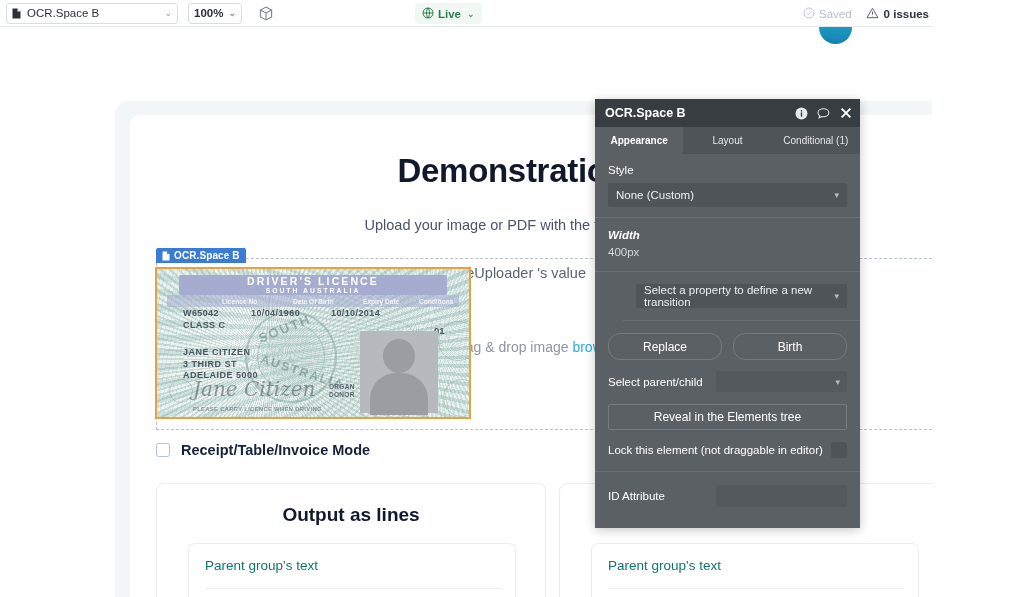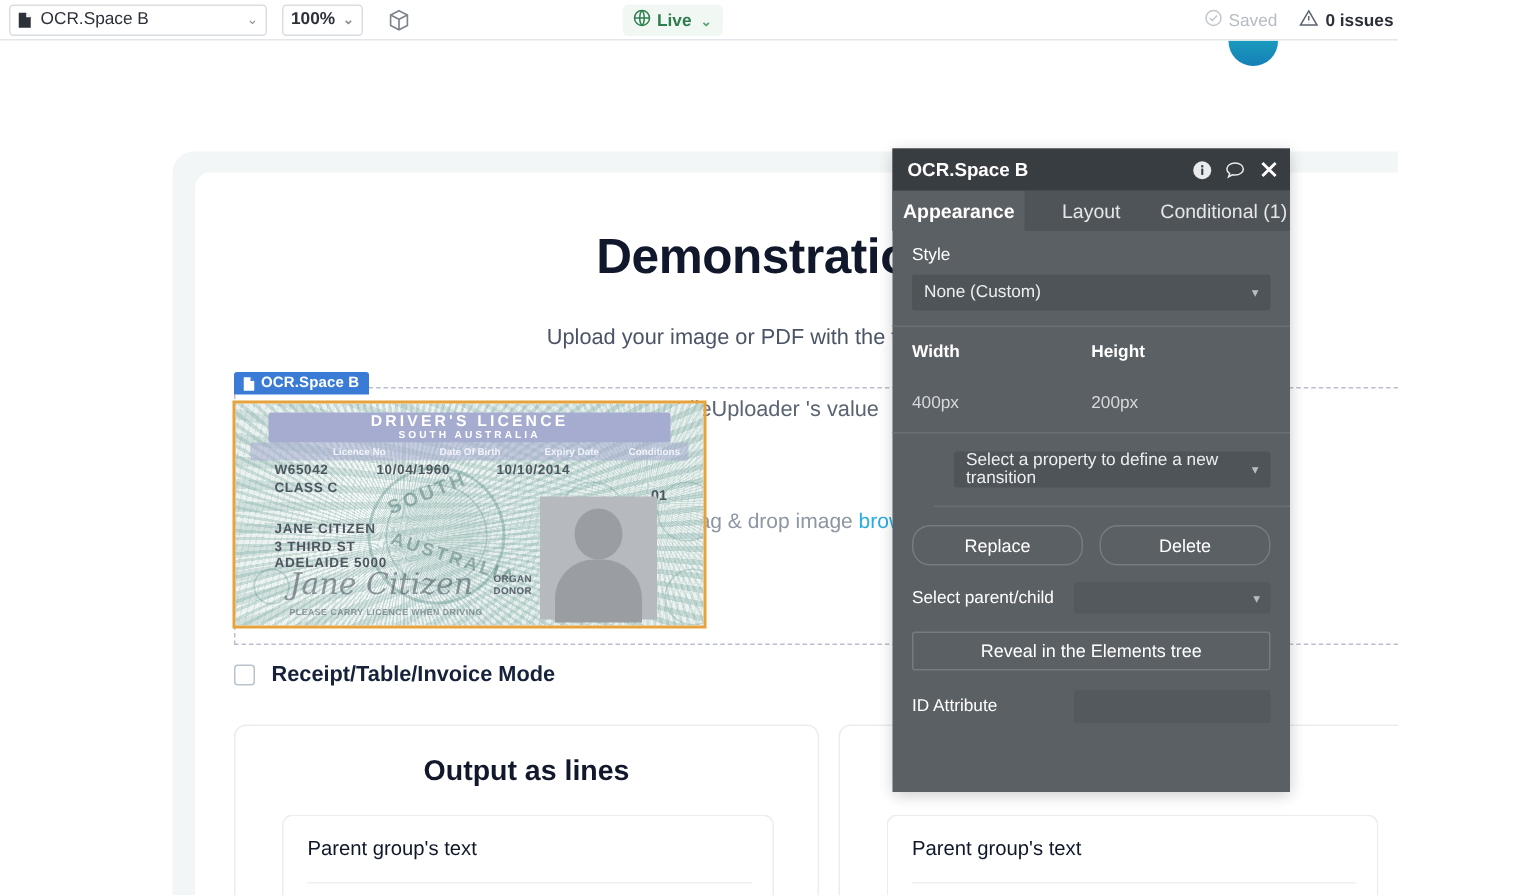--- a/index.html
+++ b/index.html
@@ -179,49 +179,49 @@
     position:absolute; top:456px; height:141px;
     background:#fff; border:1px solid #e9edf2; border-radius:8px;
   }
   .ocard.left { left:156px; width:390px; }
   .ocard.right { left:559px; width:390px; }
   .ocard-title { position:absolute; top:20px; left:0; width:100%; text-align:center; font-size:19px; font-weight:800; color:#12182b;}
   .oinner {
     position:absolute; left:31px; top:59px; width:328px; height:90px;
     border:1px solid #e9edf2; border-radius:7px; border-bottom:none;
   }
-  .orow { position:absolute; left:16px; font-size:13.5px; color:#0f172a;}
+  .orow { position:absolute; left:16px; font-size:13.5px; color:#0f766e;}
   .orow.r1 { top:14px; }
   .odiv { position:absolute; left:16px; top:44px; width:296px; height:1px; background:#eceff4;}
 
   
   .panel {
     position:absolute; left:595px; top:99px; width:265px; height:429px;
     background:#5b6065; color:#fff; z-index:60;
     box-shadow:0 2px 10px rgba(0,0,0,0.22);
     font-size:12px;
   }
   .panel-head { position:relative; height:28px; background:#383d42; display:flex; align-items:center; padding:0 10px;}
   .panel-title { font-size:12.5px; font-weight:700; color:#fff;}
   .panel-acts { position:absolute; right:8px; top:0; height:28px; display:flex; align-items:center; gap:9px;}
   .pa-ico { width:13px; height:13px; display:flex; align-items:center; justify-content:center; color:#e8eaec;}
   .tabs { display:flex; height:27px; background:#4f5459;}
-  .tab { flex:1; display:flex; align-items:center; justify-content:center; font-size:13px; color:#e4e6e8; }
+  .tab { flex:1; display:flex; align-items:center; justify-content:center; font-size:10px; color:#e4e6e8; }
   .tab.active { background:#5b6065; color:#fff; font-weight:700; }
   .sect { padding:10px 13px 10px 13px; border-bottom:1px solid #6a6f74;}
   .lbl { font-size:11.5px; color:#fff; margin-bottom:7px;}
   .sel-ctl {
     height:24px; background:#4f5459; border-radius:2px;
     display:flex; align-items:center; padding:0 8px;
     font-size:11.5px; color:#eceff1;
   }
   .sel-ctl .dcaret { margin-left:auto; color:#b9bdc1; font-size:9px;}
   .dim-row { display:flex; padding:11px 13px 13px 13px; border-bottom:1px solid #6a6f74;}
   .dim-col { width:50%;}
-  .dim-k { font-size:11.5px; color:#fff; font-weight:700; margin-bottom:22px;}
+  .dim-k { font-size:11.5px; color:#fff; font-weight:700; margin-bottom:5px;font-style:italic;}
   .dim-v { font-size:11.5px; color:#d6d9dc;}
   .trans-sect { padding:12px 13px; border-bottom:1px solid #6a6f74;margin-left:28px;}
   .btn-row { display:flex; gap:11px; padding:12px 13px 0 13px;}
   .pbtn {
     flex:1; height:27px; background:#5b6065; border:1px solid #767b80; border-radius:12px;
     display:flex; align-items:center; justify-content:center;
     font-size:12px; color:#fff;
   }
   .pc-row { display:flex; align-items:center; padding:11px 13px 12px 13px; gap:10px;}
   .pc-lbl { font-size:11.5px; color:#fff; white-space:nowrap;}
@@ -459,50 +459,50 @@
         <span>None (Custom)</span>
         <span class="dcaret">▾</span>
       </div>
     </div>
 
     <div class="dim-row">
       <div class="dim-col">
         <div class="dim-k">Width</div>
         <div class="dim-v">400px</div>
       </div>
-      <div class="dim-col">
-        <div class="dim-k">Height</div>
-        <div class="dim-v">200px</div>
-      </div>
     </div>
 
     <div class="trans-sect">
       <div class="sel-ctl">
         <span>Select a property to define a new transition</span>
         <span class="dcaret">▾</span>
       </div>
     </div>
 
     <div class="btn-row">
       <div class="pbtn">Replace</div>
-      <div class="pbtn">Delete</div>
+      <div class="pbtn">Birth</div>
     </div>
 
     <div class="pc-row">
       <div class="pc-lbl">Select parent/child</div>
       <div class="pc-sel">
         <span></span>
         <span class="dcaret">▾</span>
       </div>
     </div>
 
     <div class="reveal-wrap">
       <div class="reveal-btn">Reveal in the Elements tree</div>
     </div>
 
+    <div class="lock-row">
+      <div class="lock-lbl">Lock this element (not draggable in editor)</div>
+      <div class="lock-cb"></div>
+    </div>
 
     <div class="id-row">
       <div class="id-lbl">ID Attribute</div>
       <div class="id-input"></div>
     </div>
   </div>
 
 </div>
 
 </body></html>

